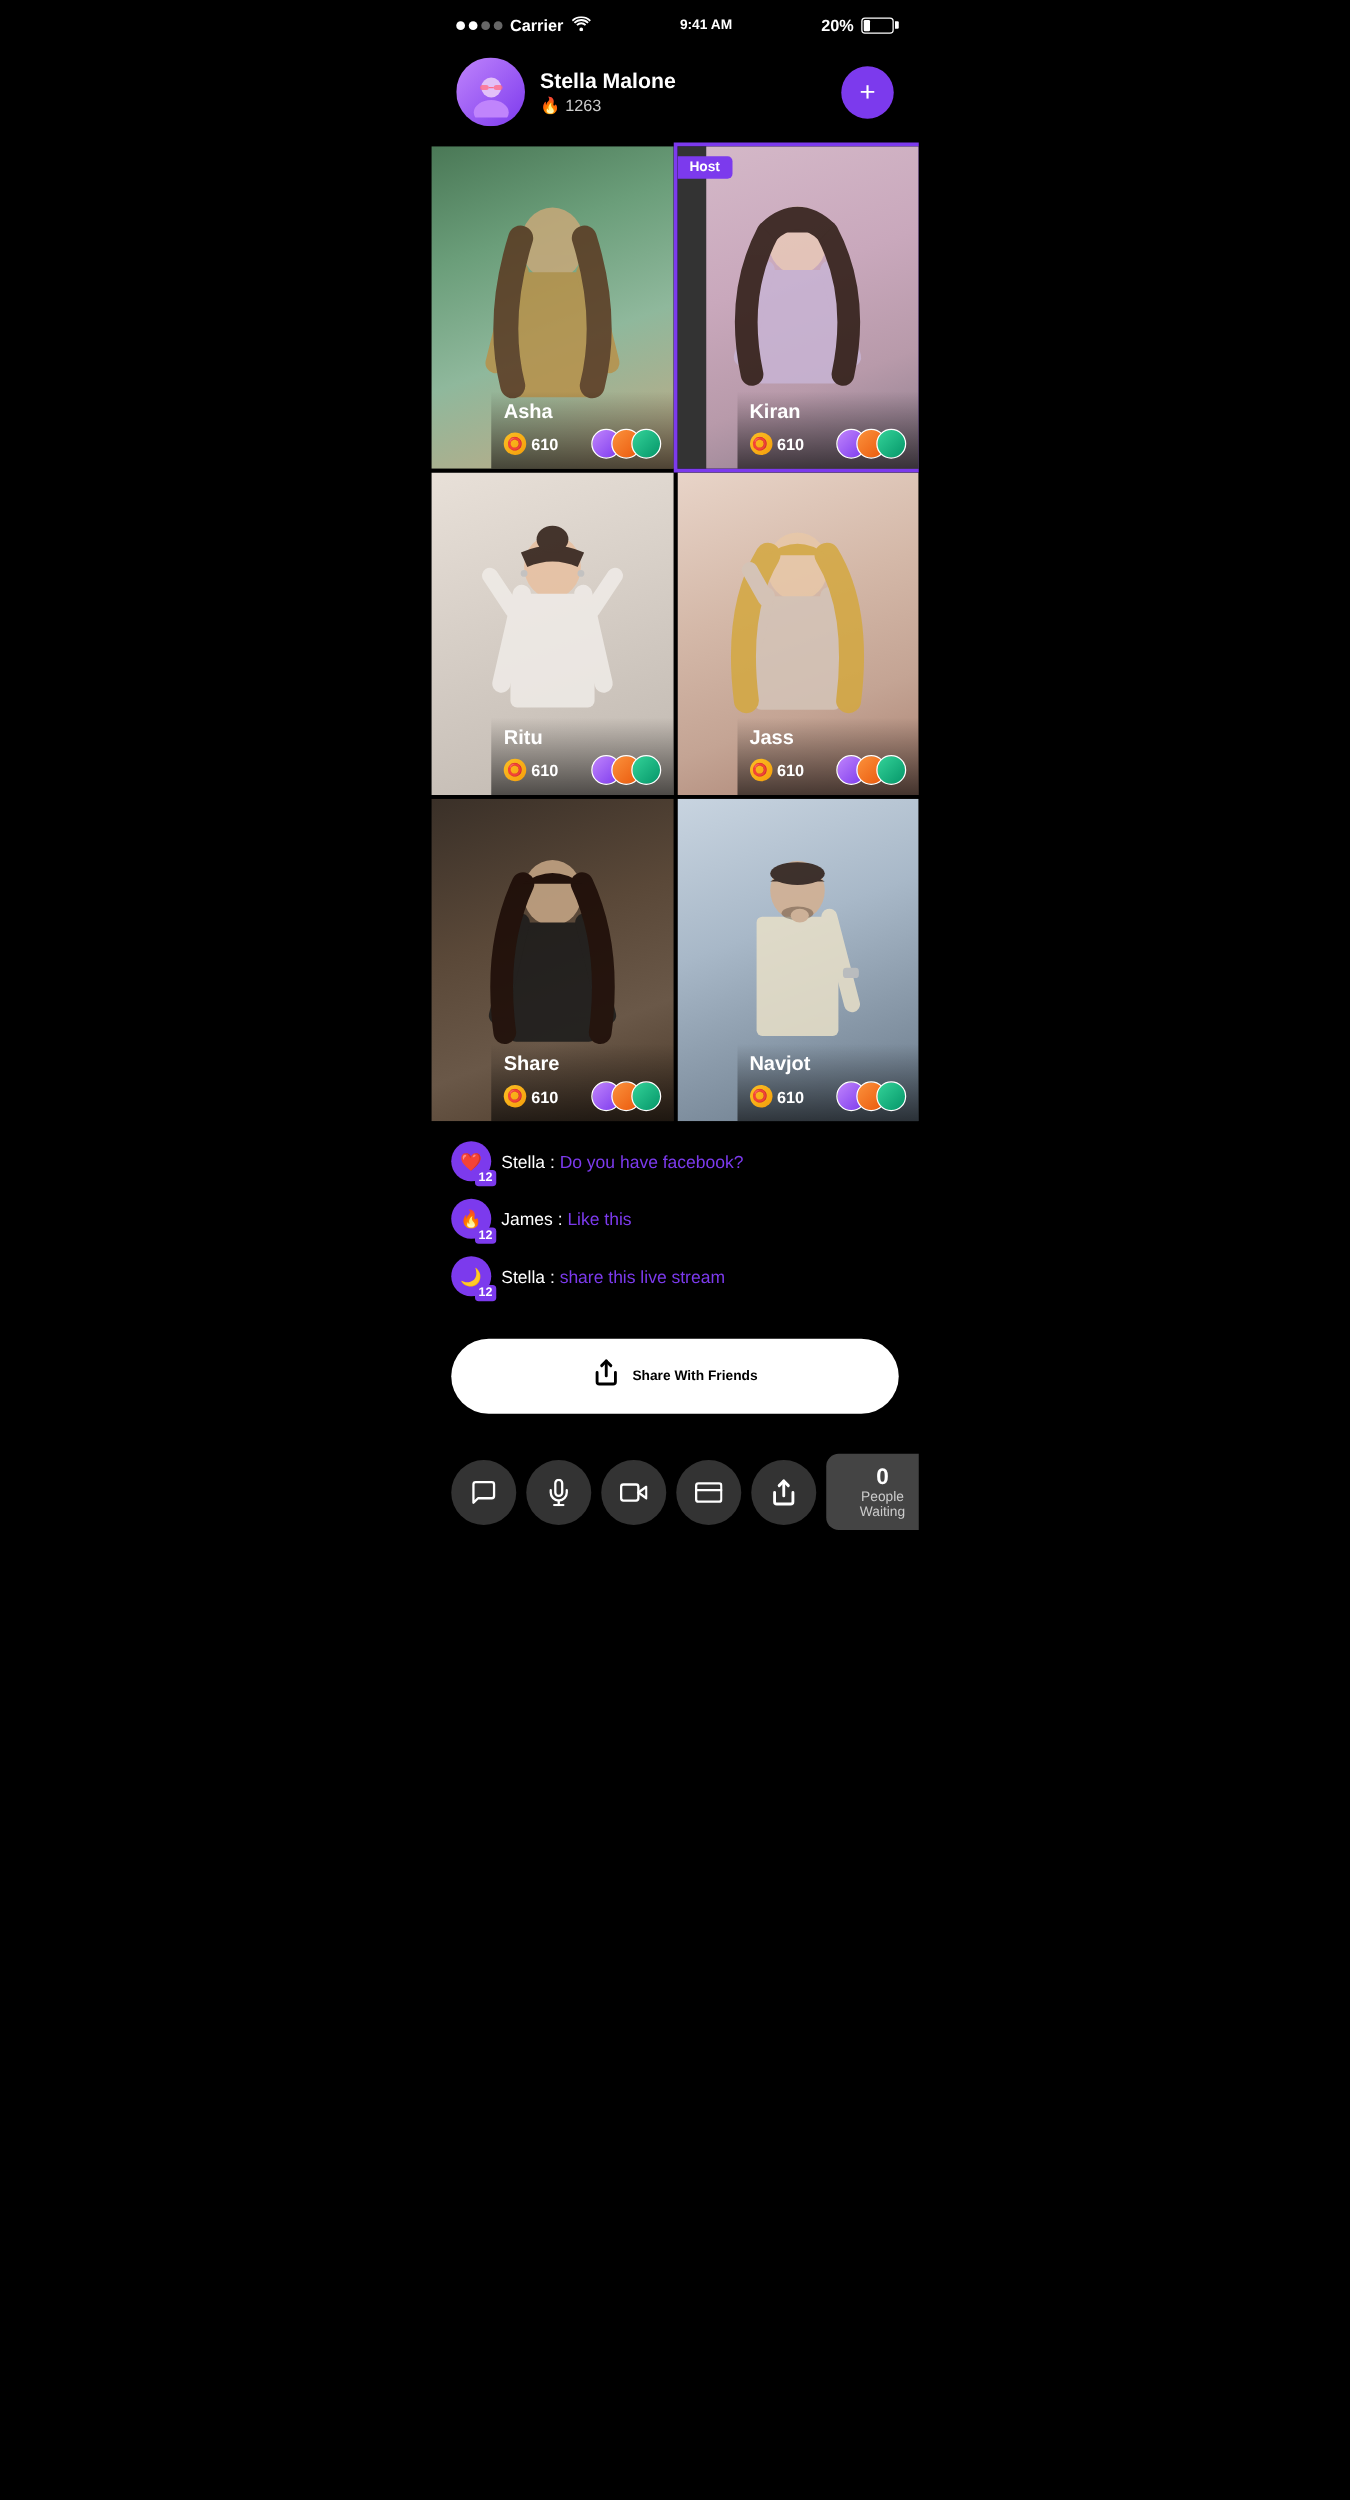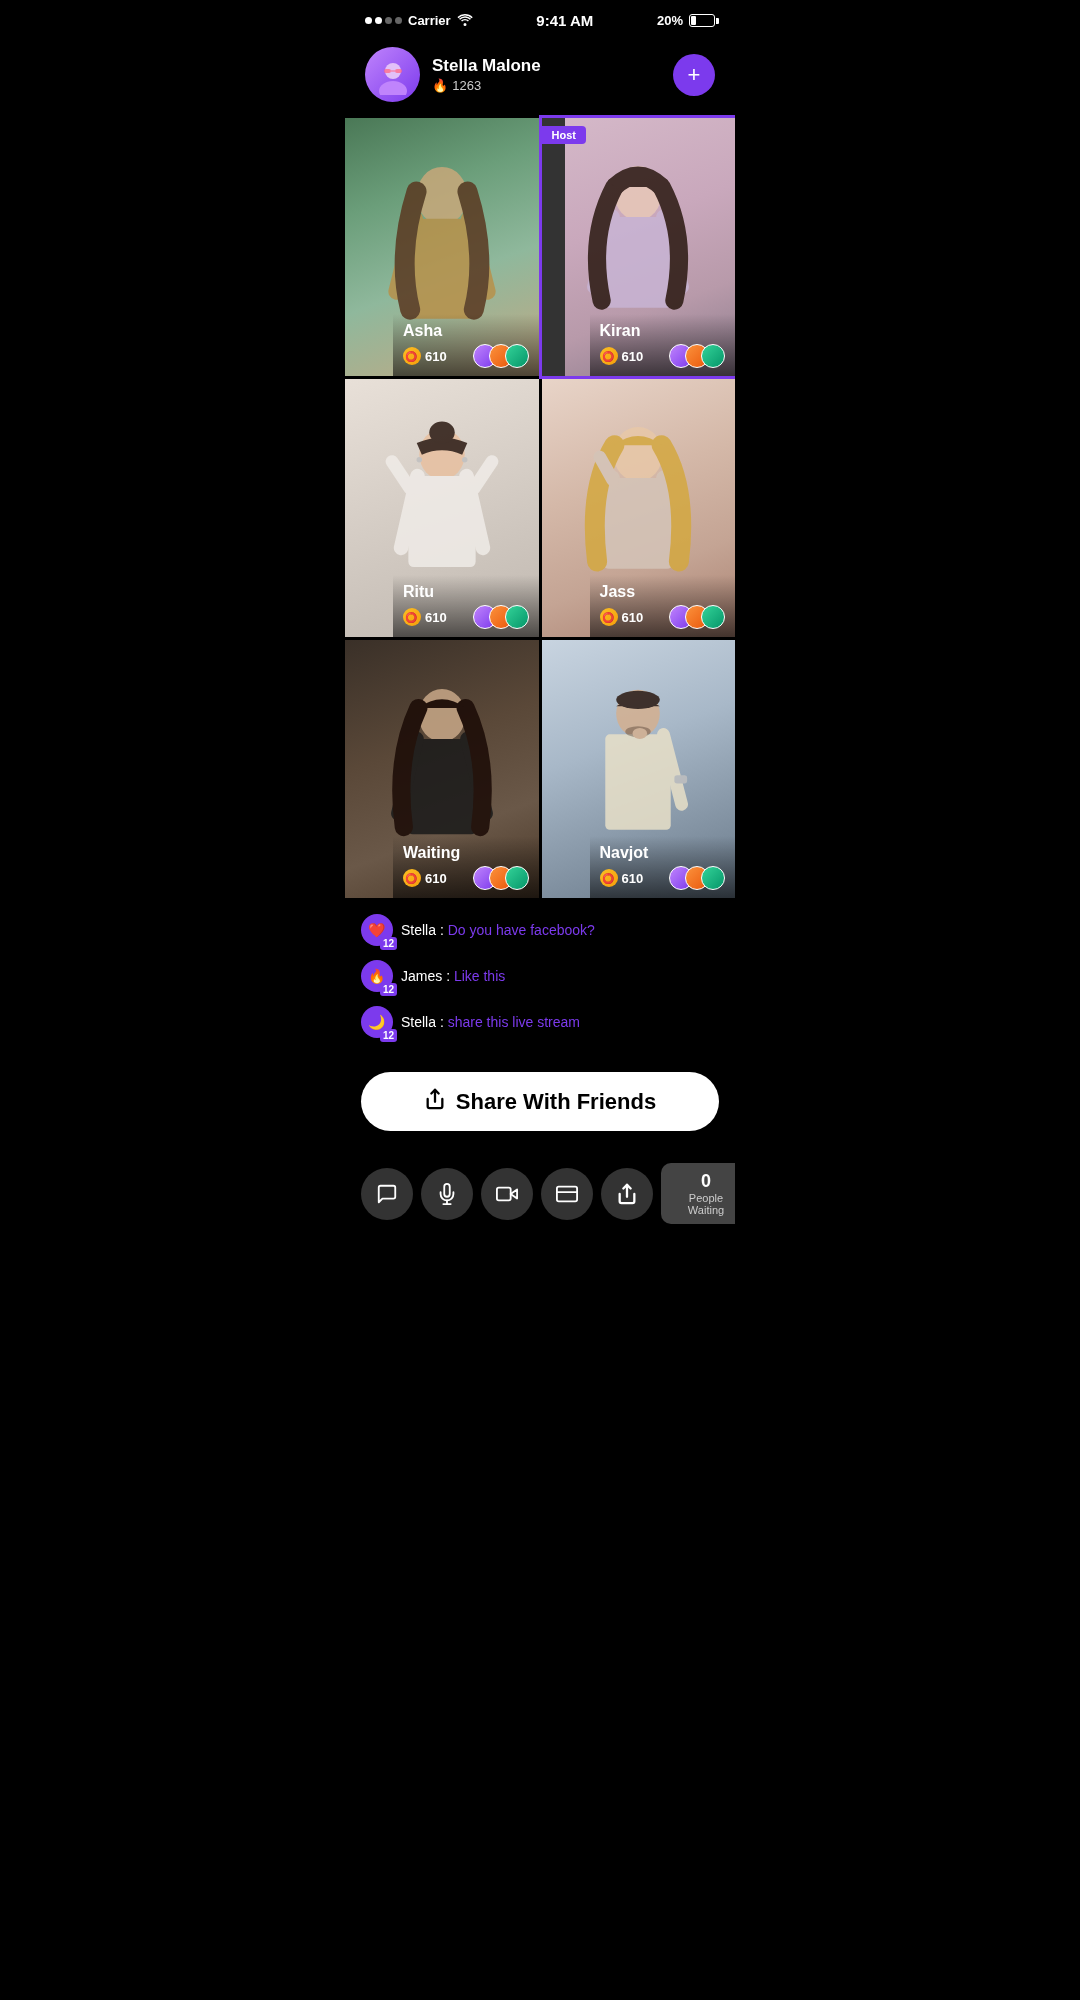--- a/index.html
+++ b/index.html
@@ -25,21 +25,21 @@
       font-size: 13px;
       font-weight: 600;
     }
     .status-left { display: flex; align-items: center; gap: 6px; }
     .signal-dots { display: flex; gap: 3px; }
     .dot { width: 7px; height: 7px; border-radius: 50%; }
     .dot.filled { background: #fff; }
     .dot.empty { background: #666; }
     .wifi-icon { font-size: 14px; }
     .carrier-text { font-size: 13px; }
-    .status-center { font-size: 15px; font-weight: 600; }
+    .status-center { font-size: 11px; font-weight: 600; }
     .status-right { display: flex; align-items: center; gap: 6px; font-size: 13px; }
     .battery {
       width: 26px; height: 13px; border: 1.5px solid #fff;
       border-radius: 3px; position: relative; display: inline-block;
     }
     .battery::after {
       content: '';
       position: absolute;
       right: -5px; top: 50%;
       transform: translateY(-50%);
@@ -219,21 +219,21 @@
     .share-btn {
       display: flex;
       align-items: center;
       justify-content: center;
       gap: 10px;
       width: 100%;
       padding: 16px;
       background: #fff;
       border: none;
       border-radius: 50px;
-      font-size: 22px;
+      font-size: 11px;
       font-weight: 600;
       color: #000;
       cursor: pointer;
     }
     .share-btn-icon { font-size: 20px; }
 
     
     .bottom-bar {
       display: flex;
       align-items: center;
@@ -456,21 +456,21 @@
         <rect x="32" y="78" width="76" height="105" rx="6" fill="#1a1a1a"></rect>
         <line x1="42" y1="78" x2="22" y2="160" stroke="#1a1a1a" stroke-width="16" stroke-linecap="round"></line>
         <line x1="98" y1="78" x2="118" y2="160" stroke="#1a1a1a" stroke-width="16" stroke-linecap="round"></line>
 
         <path d="M44 44 Q18 100 28 175" stroke="#1a0a05" stroke-width="20" fill="none" stroke-linecap="round"></path>
         <path d="M96 44 Q122 100 112 175" stroke="#1a0a05" stroke-width="20" fill="none" stroke-linecap="round"></path>
         <path d="M44 44 Q70 25 96 44" fill="#1a0a05"></path>
       </svg>
     </div>
     <div class="cell-bottom">
-      <div class="cell-name">Waiting</div>
+      <div class="cell-name">Share</div>
       <div class="cell-meta">
         <div class="cell-coins">
           <div class="coin-icon">⭕</div>
           <span>610</span>
         </div>
         <div class="viewer-avatars">
           <div class="viewer-avatar va1"></div>
           <div class="viewer-avatar va2"></div>
           <div class="viewer-avatar va3"></div>
         </div>

